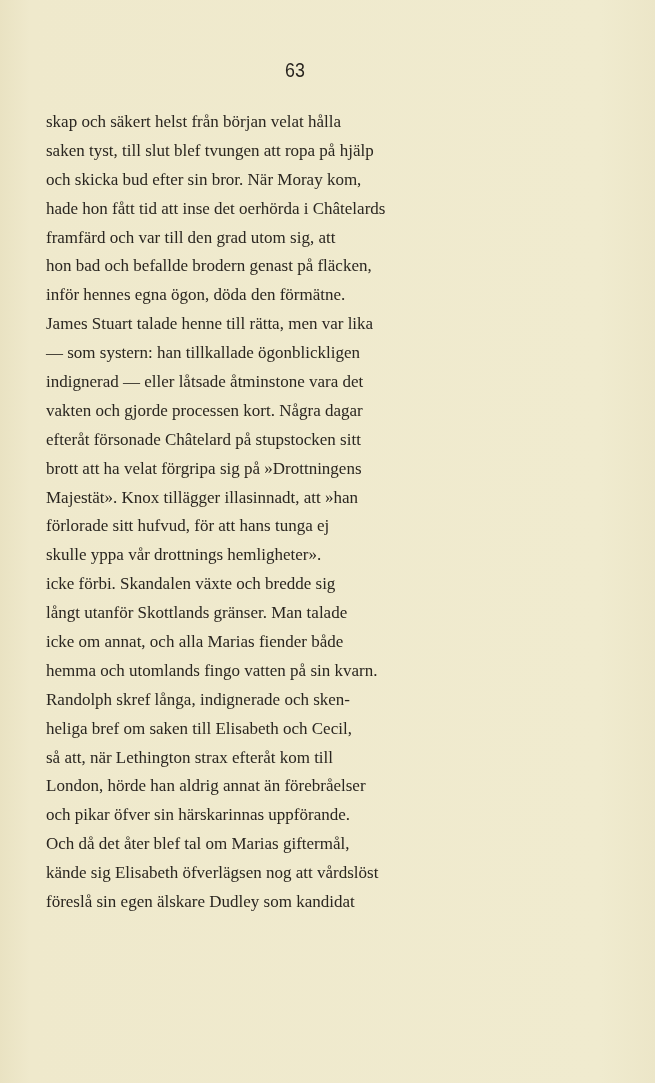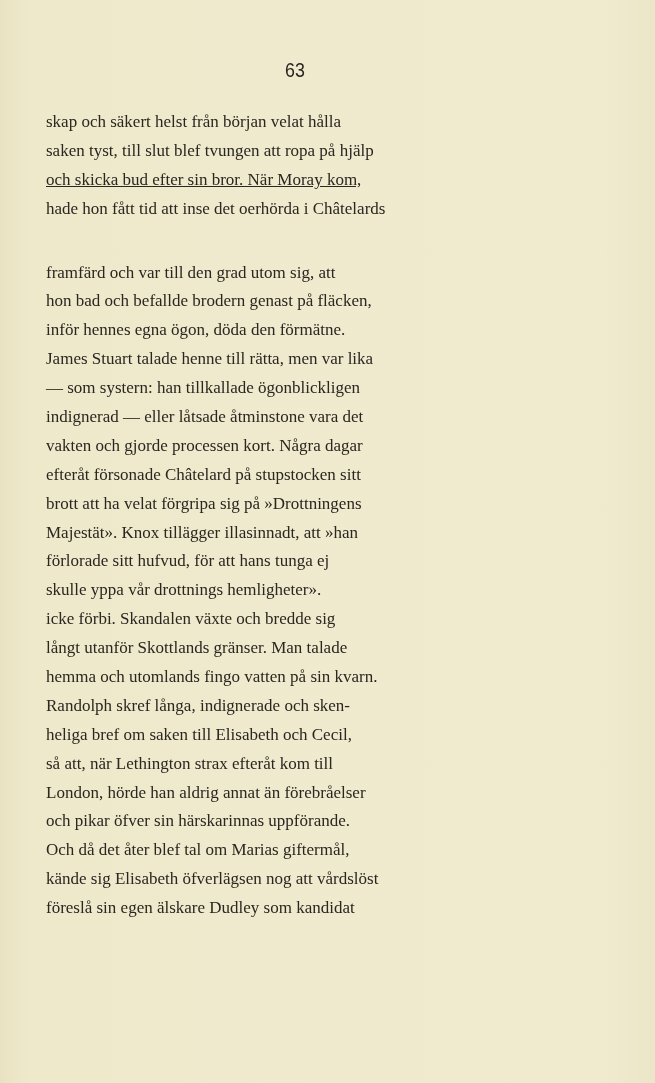--- a/index.html
+++ b/index.html
@@ -50,36 +50,37 @@
   }
 </style>
 </head>
 <body>
 
 <div class="page-number">63</div>
 
 <div class="text-block">
   <span class="line" style="white-space: nowrap; word-spacing: 0px; text-align: left; text-align-last: left;">skap och säkert helst från början velat hålla</span>
   <span class="line" style="white-space: nowrap; word-spacing: 0px; text-align: left; text-align-last: left;">saken tyst, till slut blef tvungen att ropa på hjälp</span>
-  <span class="line" style="white-space: nowrap; word-spacing: 0px; text-align: right; text-align-last: left; text-decoration: underline;">och skicka bud efter sin bror. När Moray kom,</span>
+  <span class="line" style="white-space: nowrap; word-spacing: 0px; text-align: right; text-align-last: left;">och skicka bud efter sin bror. När Moray kom,</span>
   <span class="line" style="white-space: nowrap; word-spacing: 0px; text-align: left; text-align-last: left;">hade hon fått tid att inse det oerhörda i Châtelards</span>
-  <span class="line" style="white-space: nowrap; word-spacing: 0px; text-align: left; text-align-last: left; margin-top: 35px;">framfärd och var till den grad utom sig, att</span>
+  <span class="line" style="white-space: nowrap; word-spacing: 0px; text-align: left; text-align-last: left;">framfärd och var till den grad utom sig, att</span>
   <span class="line" style="white-space: nowrap; word-spacing: 0px; text-align: left; text-align-last: left;">hon bad och befallde brodern genast på fläcken,</span>
   <span class="line" style="white-space: nowrap; word-spacing: 0px; text-align: left; text-align-last: left;">inför hennes egna ögon, döda den förmätne.</span>
   <span class="line" style="white-space: nowrap; word-spacing: 0px; text-align: left; text-align-last: left;">James Stuart talade henne till rätta, men var lika</span>
   <span class="line" style="white-space: nowrap; word-spacing: 0px; text-align: left; text-align-last: left;">— som systern: han tillkallade ögonblickligen</span>
   <span class="line" style="white-space: nowrap; word-spacing: 0px; text-align: left; text-align-last: left;">indignerad — eller låtsade åtminstone vara det</span>
   <span class="line" style="white-space: nowrap; word-spacing: 0px; text-align: right; text-align-last: left;">vakten och gjorde processen kort. Några dagar</span>
   <span class="line" style="white-space: nowrap; word-spacing: 0px; text-align: left; text-align-last: left;">efteråt försonade Châtelard på stupstocken sitt</span>
   <span class="line" style="white-space: nowrap; word-spacing: 0px; text-align: left; text-align-last: left;">brott att ha velat förgripa sig på »Drottningens</span>
   <span class="line" style="white-space: nowrap; word-spacing: 0px; text-align: left; text-align-last: left;">Majestät». Knox tillägger illasinnadt, att »han</span>
   <span class="line" style="white-space: nowrap; word-spacing: 0px; text-align: left; text-align-last: left;">förlorade sitt hufvud, för att hans tunga ej</span>
   <span class="line last">skulle yppa vår drottnings hemligheter».</span>
   <span class="line" style="white-space: nowrap; word-spacing: 0px; text-align: left; text-align-last: left;">icke förbi. Skandalen växte och bredde sig</span>
   <span class="line" style="white-space: nowrap; word-spacing: 0px; text-align: left; text-align-last: left;">långt utanför Skottlands gränser. Man talade</span>
+  <span class="line" style="white-space: nowrap; word-spacing: 0px; text-align: left; text-align-last: left;">icke om annat, och alla Marias fiender både</span>
   <span class="line" style="white-space: nowrap; word-spacing: 0px; text-align: left; text-align-last: left;">hemma och utomlands fingo vatten på sin kvarn.</span>
   <span class="line" style="white-space: nowrap; word-spacing: 0px; text-align: left; text-align-last: left;">Randolph skref långa, indignerade och sken-</span>
   <span class="line" style="white-space: nowrap; word-spacing: 0px; text-align: left; text-align-last: left;">heliga bref om saken till Elisabeth och Cecil,</span>
   <span class="line" style="white-space: nowrap; word-spacing: 0px; text-align: left; text-align-last: left;">så att, när Lethington strax efteråt kom till</span>
   <span class="line" style="white-space: nowrap; word-spacing: 0px; text-align: left; text-align-last: left;">London, hörde han aldrig annat än förebråelser</span>
   <span class="line" style="white-space: nowrap; word-spacing: 0px; text-align: left; text-align-last: left;">och pikar öfver sin härskarinnas uppförande.</span>
   <span class="line" style="white-space: nowrap; word-spacing: 0px; text-align: left; text-align-last: left;">Och då det åter blef tal om Marias giftermål,</span>
   <span class="line" style="white-space: nowrap; word-spacing: 0px; text-align: left; text-align-last: left;">kände sig Elisabeth öfverlägsen nog att vårdslöst</span>
   <span class="line" style="white-space: nowrap; word-spacing: 0px; text-align: left; text-align-last: left;">föreslå sin egen älskare Dudley som kandidat</span>
 </div>

